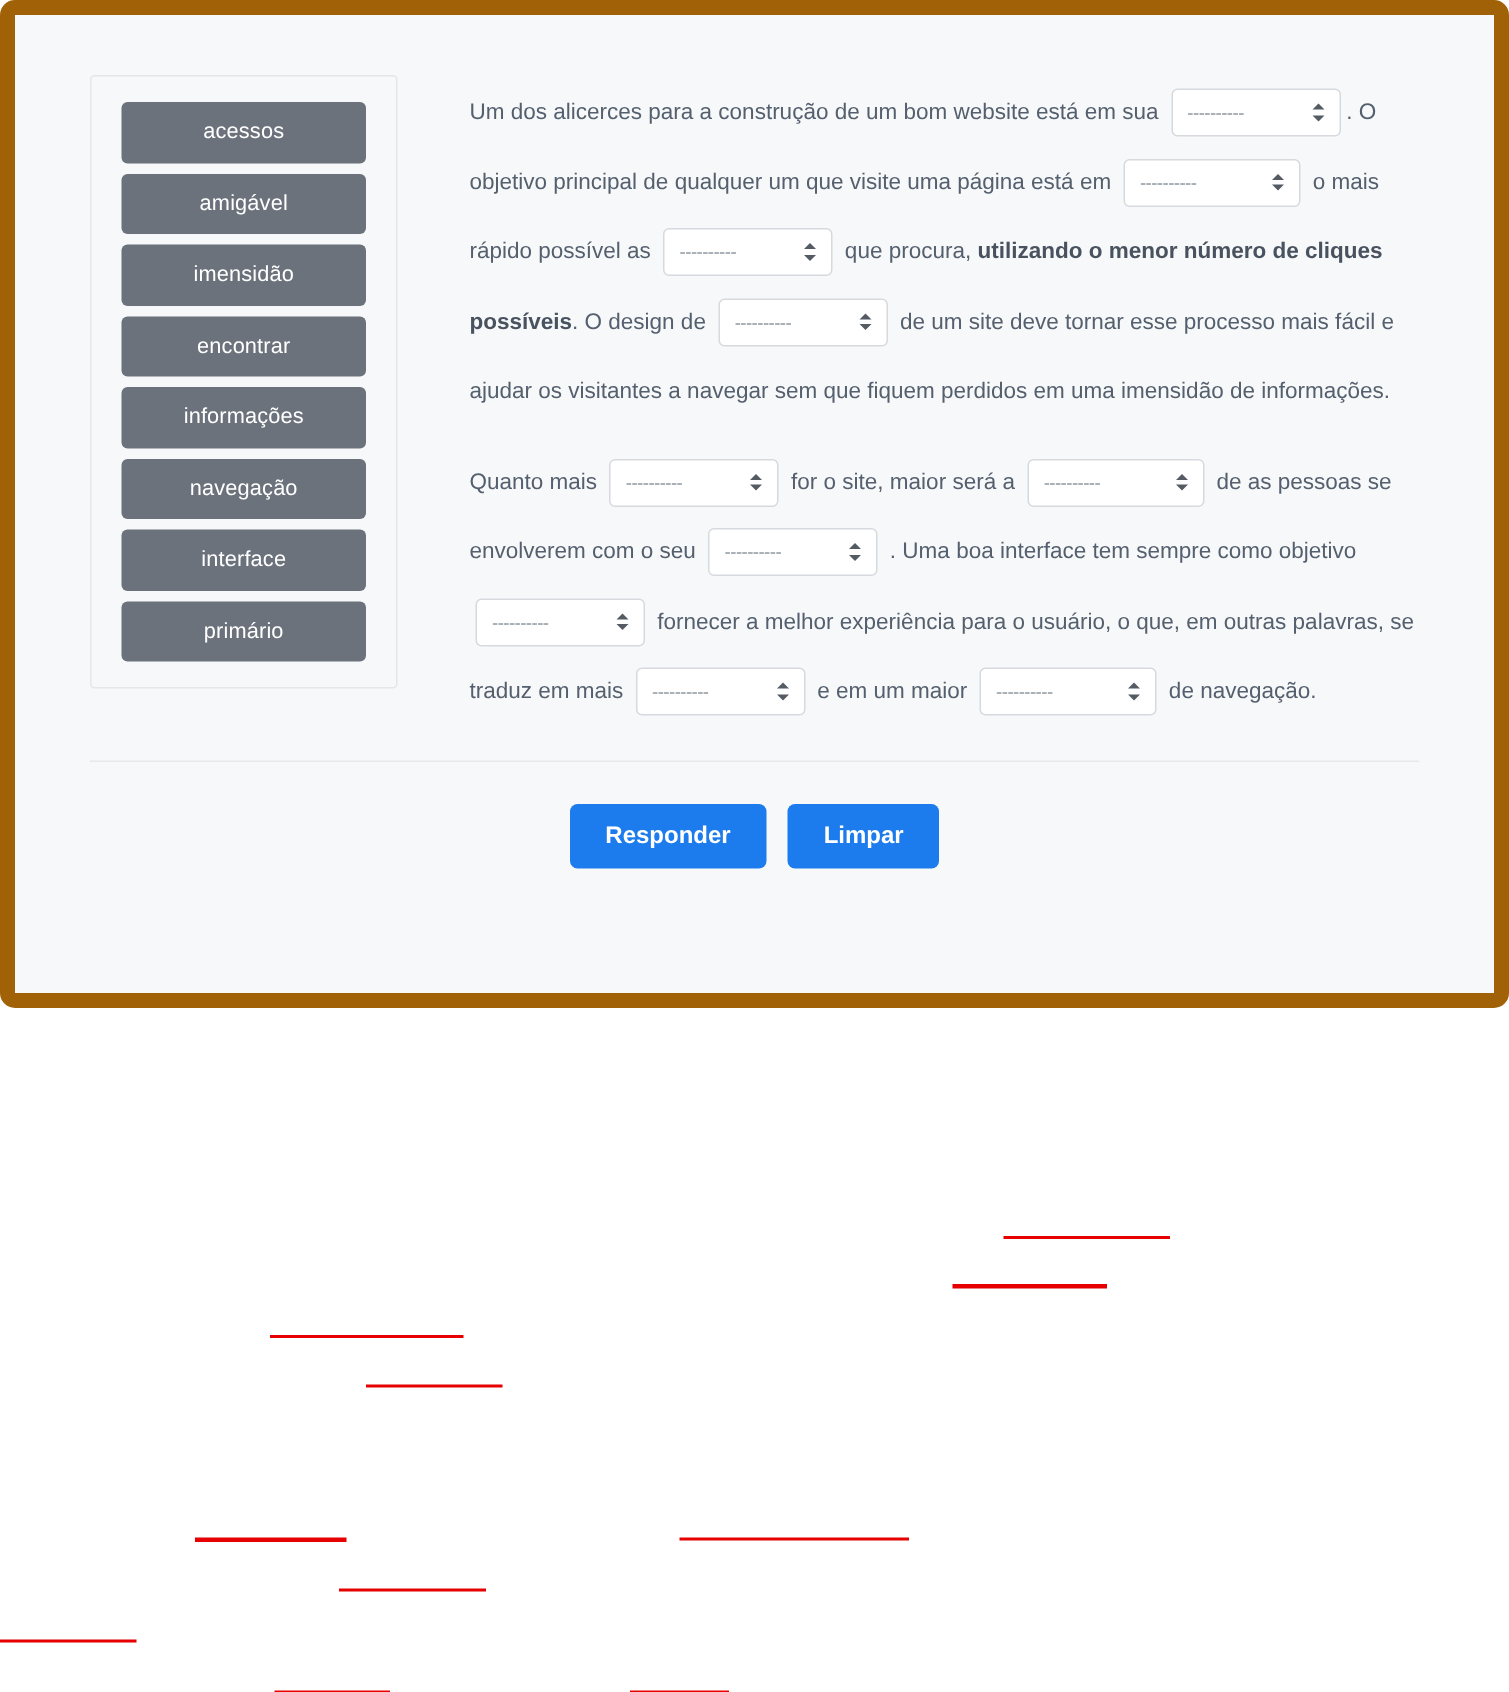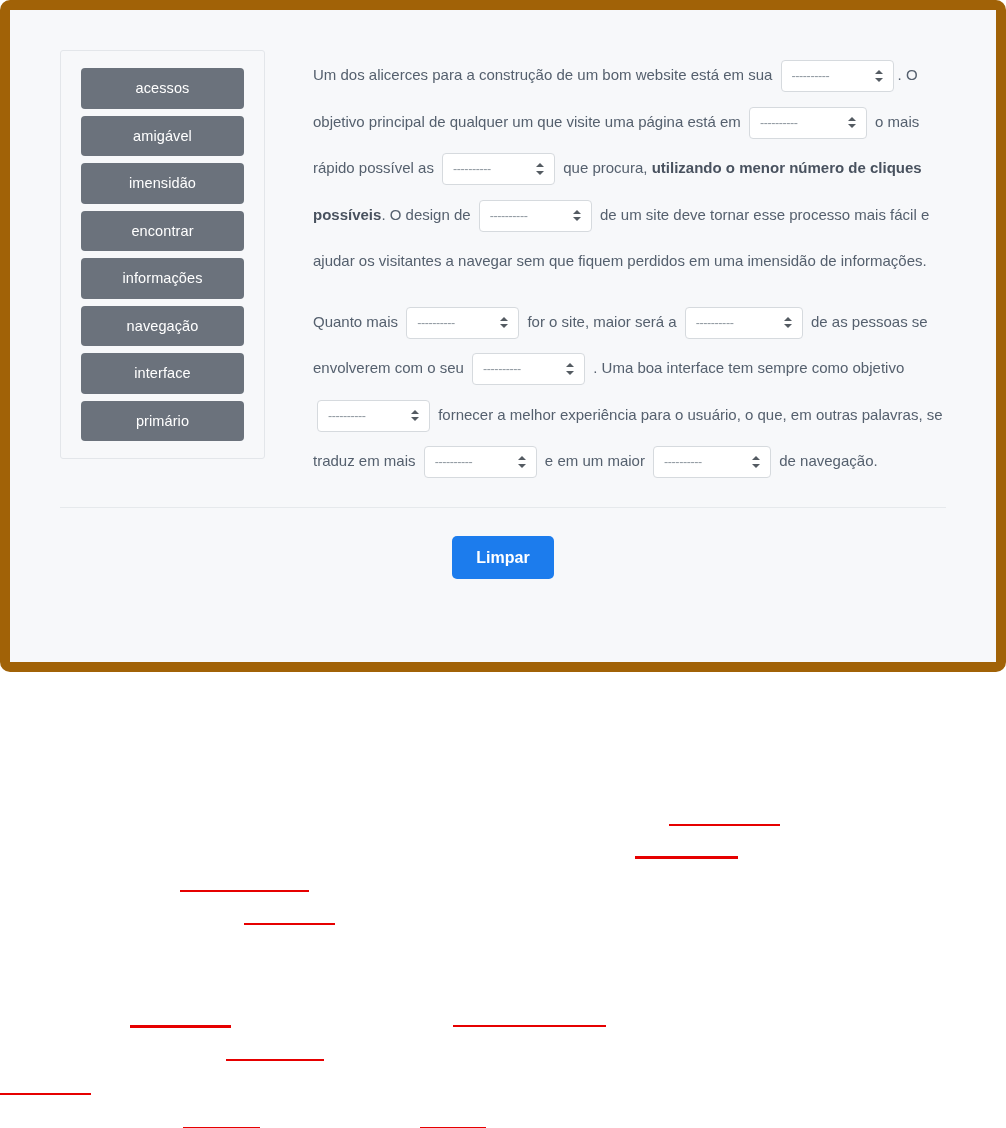--- a/index.html
+++ b/index.html
@@ -201,20 +201,21 @@
       <div class="text-panel" id="text-panel">
           <p class="cloze-para">Um dos alicerces para a construção de um bom website está em sua <span class="cloze-select sel-w1">----------</span>. O objetivo principal de qualquer um que visite uma página está em <span class="cloze-select sel-w2">----------</span> o mais rápido possível as <span class="cloze-select sel-w1">----------</span> que procura, <b class="bold">utilizando o menor número de cliques possíveis</b>. O design de <span class="cloze-select sel-w3">----------</span> de um site deve tornar esse processo mais fácil e ajudar os visitantes a navegar sem que fiquem perdidos em uma imensidão de informações.</p>
           <p class="cloze-para">Quanto mais <span class="cloze-select sel-w1">----------</span> for o site, maior será a <span class="cloze-select sel-w2">----------</span> de as pessoas se envolverem com o seu <span class="cloze-select sel-w1">----------</span> . Uma boa interface tem sempre como objetivo <span class="cloze-select sel-w1">----------</span> fornecer a melhor experiência para o usuário, o que, em outras palavras, se traduz em mais <span class="cloze-select sel-w1">----------</span> e em um maior <span class="cloze-select sel-w2">----------</span> de navegação.</p>
         </div>
 
     </div>
 
     <div class="divider"></div>
 
     <div class="actions">
+      <button class="btn-primary">Responder</button>
       <button class="btn-primary">Limpar</button>
     </div>
 
   </div>
 </div>
 
 <div class="answer-lines" id="answer-lines">
     <div class="answer-line" style="left: 669px; top: 152px; width: 111px; height: 2px; background: rgb(230, 0, 0);"></div>
     <div class="answer-line" style="left: 635px; top: 184px; width: 103px; height: 3px; background: rgb(230, 0, 0);"></div>
     <div class="answer-line" style="left: 180px; top: 218px; width: 129px; height: 2px; background: rgb(230, 0, 0);"></div>

